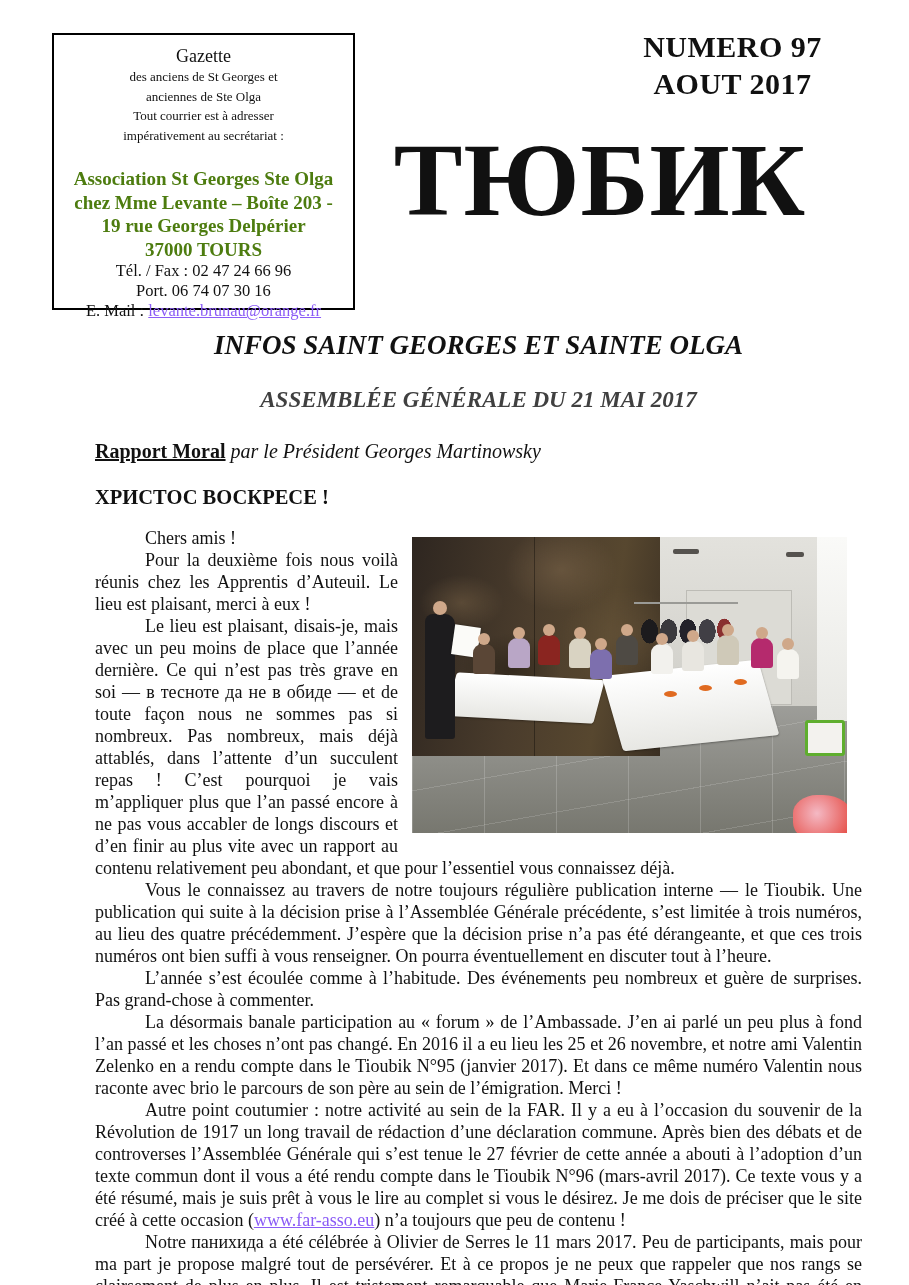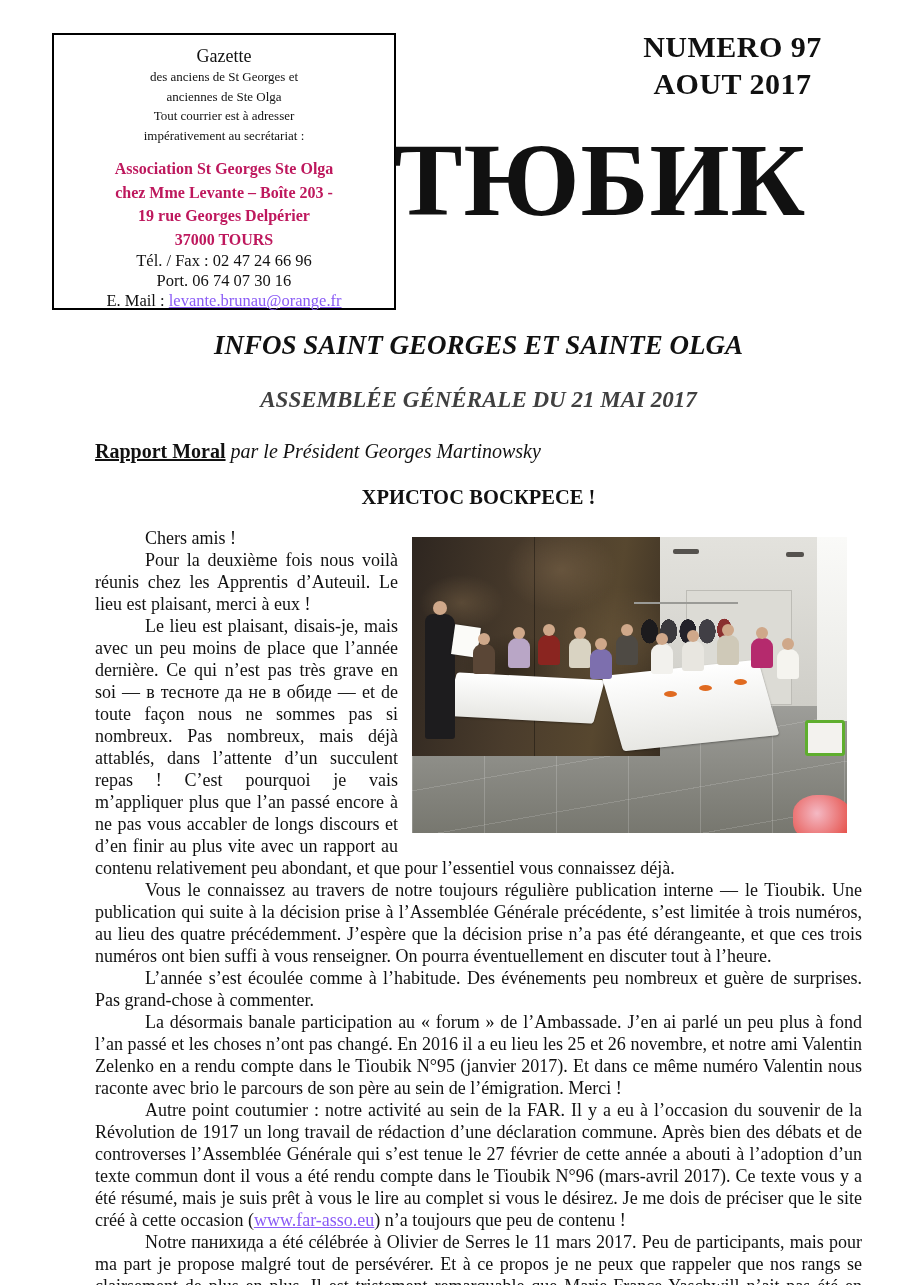--- a/index.html
+++ b/index.html
@@ -7,47 +7,47 @@
     position:relative;
     width:909px;height:1285px;
     background:#ffffff;
     font-family:"Liberation Serif", serif;
     color:#111;
     overflow:hidden;
   }
   
   .header{position:relative;height:315px;}
   .masthead-box{
-    position:absolute;left:52px;top:33px;width:344px;height:277px;
+    position:absolute;left:52px;top:33px;width:303px;height:277px;
     border:2px solid #000;box-sizing:border-box;
     text-align:center;padding-top:10px;
   }
   .mb-title{font-size:18px;line-height:22px;}
   .mb-line{font-size:13px;line-height:19.5px;}
-  .mb-address{margin-top:12px;font-weight:bold;color:#be185d;font-size:16px;line-height:23.5px;}
+  .mb-address{margin-top:22px;font-weight:bold;color:#4d7c0f;font-size:19px;line-height:23.5px;}
   .mb-contact{font-size:16.5px;line-height:20px;}
   .mb-contact:first-of-type{margin-top:2px;}
   .link{color:#8b5cf6;text-decoration:underline;cursor:pointer;}
   .issue{
     position:absolute;left:565px;top:28px;width:335px;
     text-align:center;font-weight:bold;font-size:30px;line-height:37px;letter-spacing:.5px;
   }
   .nl-title{
     position:absolute;left:370px;top:120px;width:460px;
     text-align:center;font-weight:bold;font-size:103px;line-height:120px;letter-spacing:1px;
     white-space:nowrap;
   }
   
   .content{margin:0 47px 0 95px;}
   .h-infos{text-align:center;font-weight:bold;font-style:italic;font-size:27px;line-height:32px;margin:14px 0 0;}
   .h-assembly{text-align:center;font-weight:bold;font-style:italic;font-size:23px;line-height:28px;margin:25px 0 0;color:#404040;}
   .report-line{margin:25px 0 0;font-size:20px;line-height:25px;}
   .report-label{font-weight:bold;text-decoration:underline;}
   .report-byline{font-style:italic;}
-  .h-greeting{text-align:center;font-weight:bold;font-size:20.5px;line-height:25px;margin:21px 0 12px;}
+  .h-greeting{font-weight:bold;font-size:20.5px;line-height:25px;margin:21px 0 12px;}
   
   .body-text{margin-top:17px;font-size:18px;line-height:22px;text-align:justify;}
   .body-text::after{content:"";display:block;clear:both;}
   .body-text p{margin:0;text-indent:50px;}
   
   .photo{
     float:right;width:435px;height:296px;margin:10px 15px 8px 14px;
     position:relative;overflow:hidden;background:#ecebe8;
   }
   .photo *{position:absolute;}

